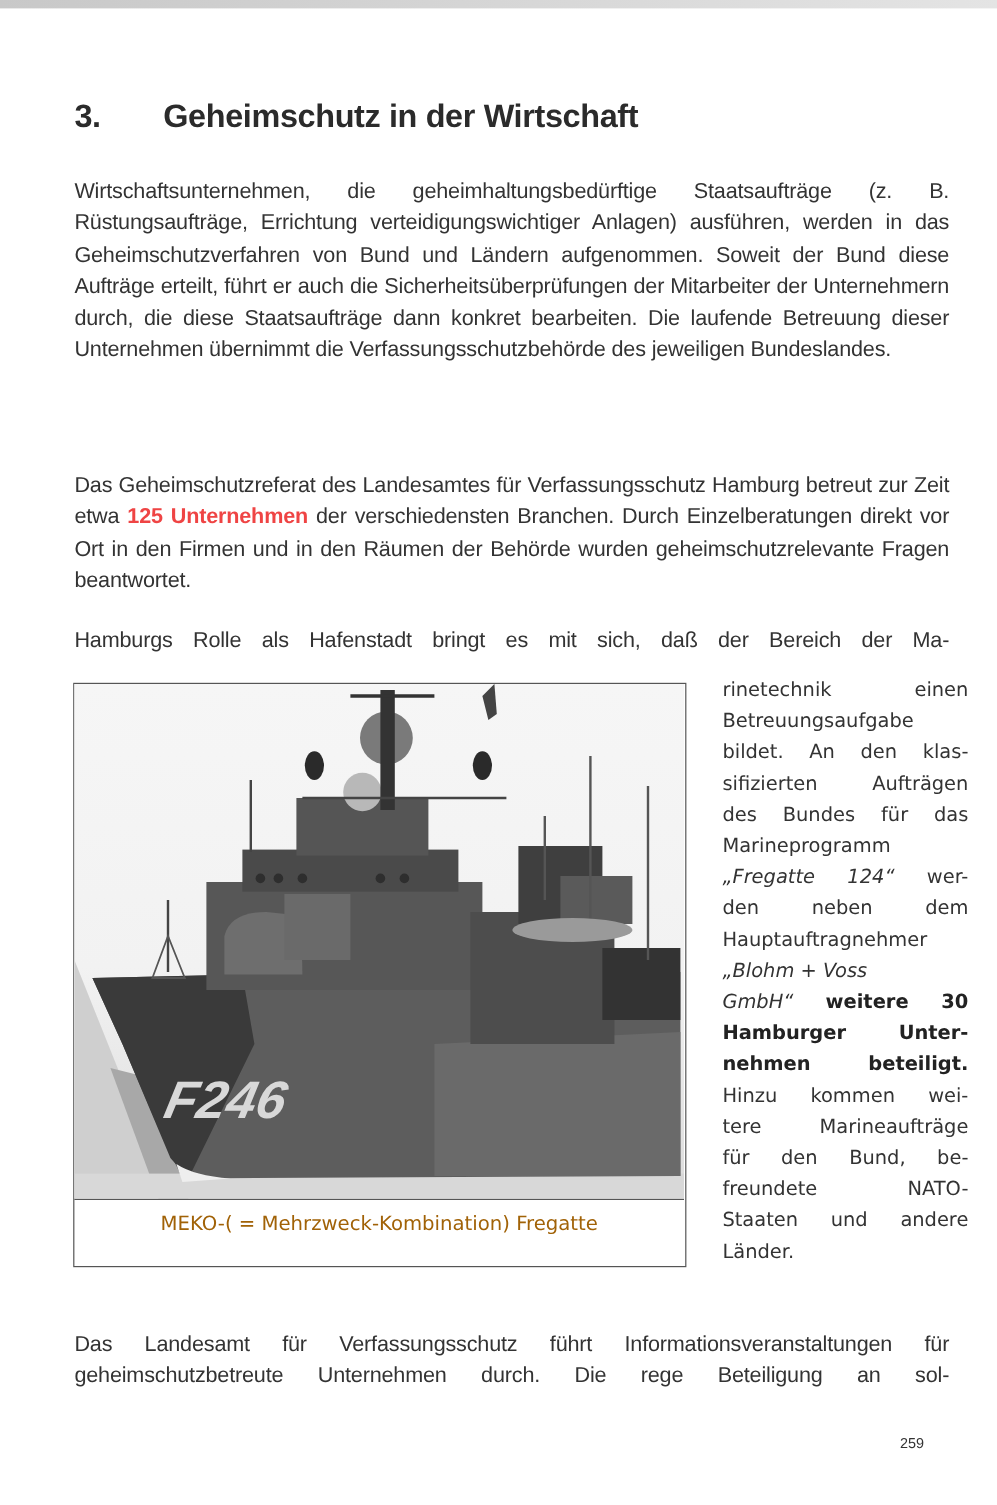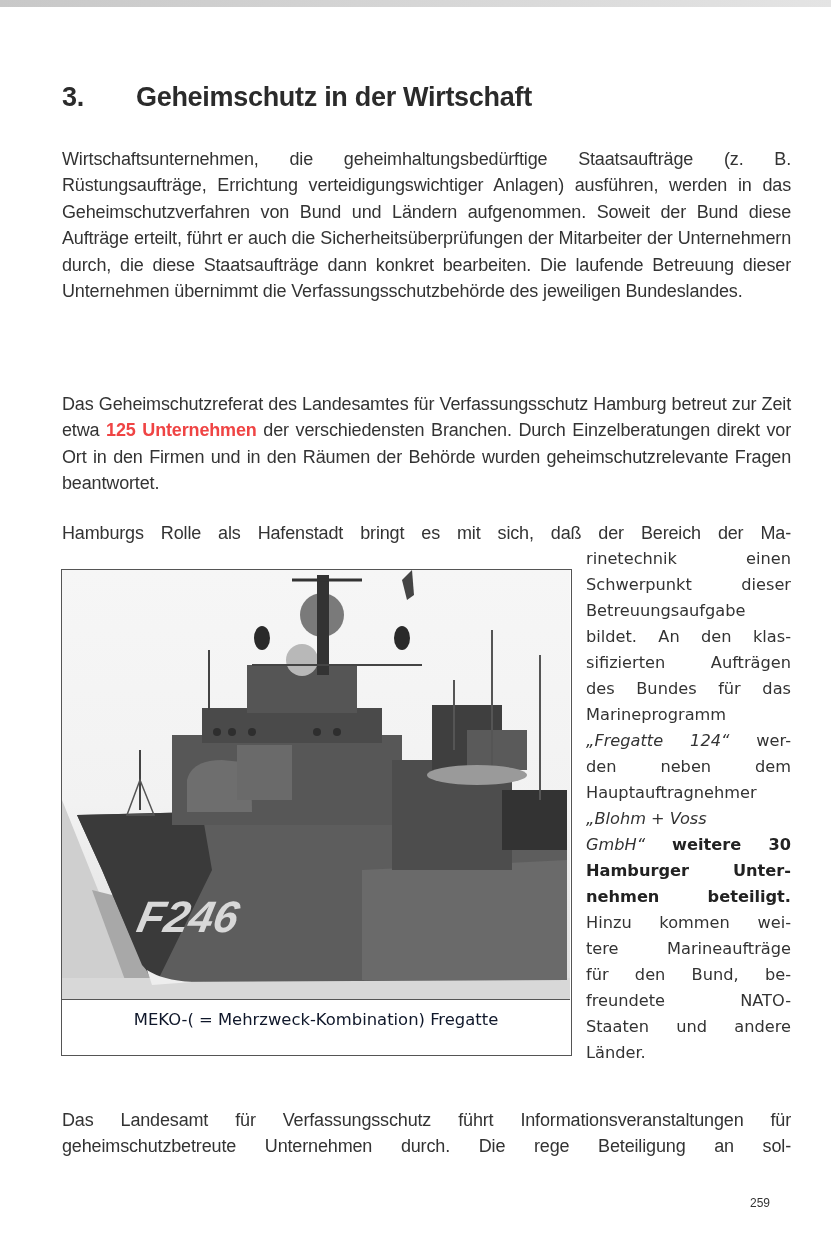--- a/index.html
+++ b/index.html
@@ -22,39 +22,39 @@
     font-size: 18px; line-height: 26.4px; text-align: justify; color: #333;
     letter-spacing: -0.15px;
   }
   .para b { color: #ef4444; }
   #p1 { top: 146px; }
   #p2 { top: 391px; }
   #p3-first { top: 520px; }
   .side {
     position: absolute; left: 586px; top: 546px; width: 205px;
     font-family: "DejaVu Sans", sans-serif; font-size: 16.2px; line-height: 26.0px;
-    color: #333; margin: 0;
+    color: #333; margin: 16px;
   }
   .side .ln { display: block; text-align: justify; text-align-last: justify; white-space: nowrap; }
   .side .ln.left { text-align-last: left; }
   .side i { font-style: italic; }
   .side b { font-weight: bold; color: #222; }
   .figure {
     position: absolute; left: 61px; top: 569px; width: 511px; height: 487px;
     border: 1.5px solid #555; box-sizing: border-box; background: #fff;
   }
   .photo {
     position: absolute; left: 0; top: 0; width: 508px; height: 429px; overflow: hidden;
     border-bottom: 1.5px solid #555;
     background: linear-gradient(to bottom, #f6f6f6 0%, #f2f2f2 55%, #dcdcdc 100%);
   }
   .caption {
     position: absolute; left: 0; top: 430px; width: 508px; height: 38px;
     display: flex; align-items: center; justify-content: center;
-    font-family: "DejaVu Sans", sans-serif; font-size: 16.4px; color: #0f172a;
+    font-family: "DejaVu Sans", sans-serif; font-size: 16.4px; color: #a16207;
   }
   .page-number {
     position: absolute; left: 750px; top: 1196px; font-size: 12px; color: #333;
   }
 </style>
 </head>
 <body>
 
 <div class="top-rule"></div>
 
@@ -127,21 +127,20 @@
       <text x="150" y="362" fill="#d8d8d8" font-family="Liberation Sans, sans-serif" font-size="44" font-style="italic" font-weight="bold" transform="skewX(-12)">F246</text>
 
       <path d="M85,400 Q100,410 130,412 L90,415 Z" fill="#eee"></path>
     </svg>
   </div>
   <div class="caption">MEKO-( = Mehrzweck-Kombination) Fregatte</div>
 </div>
 
 <div class="side">
   <span class="ln">rinetechnik einen</span>
-  <span class="ln">Schwerpunkt dieser</span>
   <span class="ln left">Betreuungsaufgabe</span>
   <span class="ln">bildet. An den klas-</span>
   <span class="ln">sifizierten Aufträgen</span>
   <span class="ln">des Bundes für das</span>
   <span class="ln left">Marineprogramm</span>
   <span class="ln"><i>„Fregatte 124“</i> <span>wer-</span></span>
   <span class="ln">den neben dem</span>
   <span class="ln">Hauptauftragnehmer</span>
   <span class="ln left"><i>„Blohm + Voss</i></span>
   <span class="ln"><i>GmbH“</i> <b>weitere 30</b></span>

